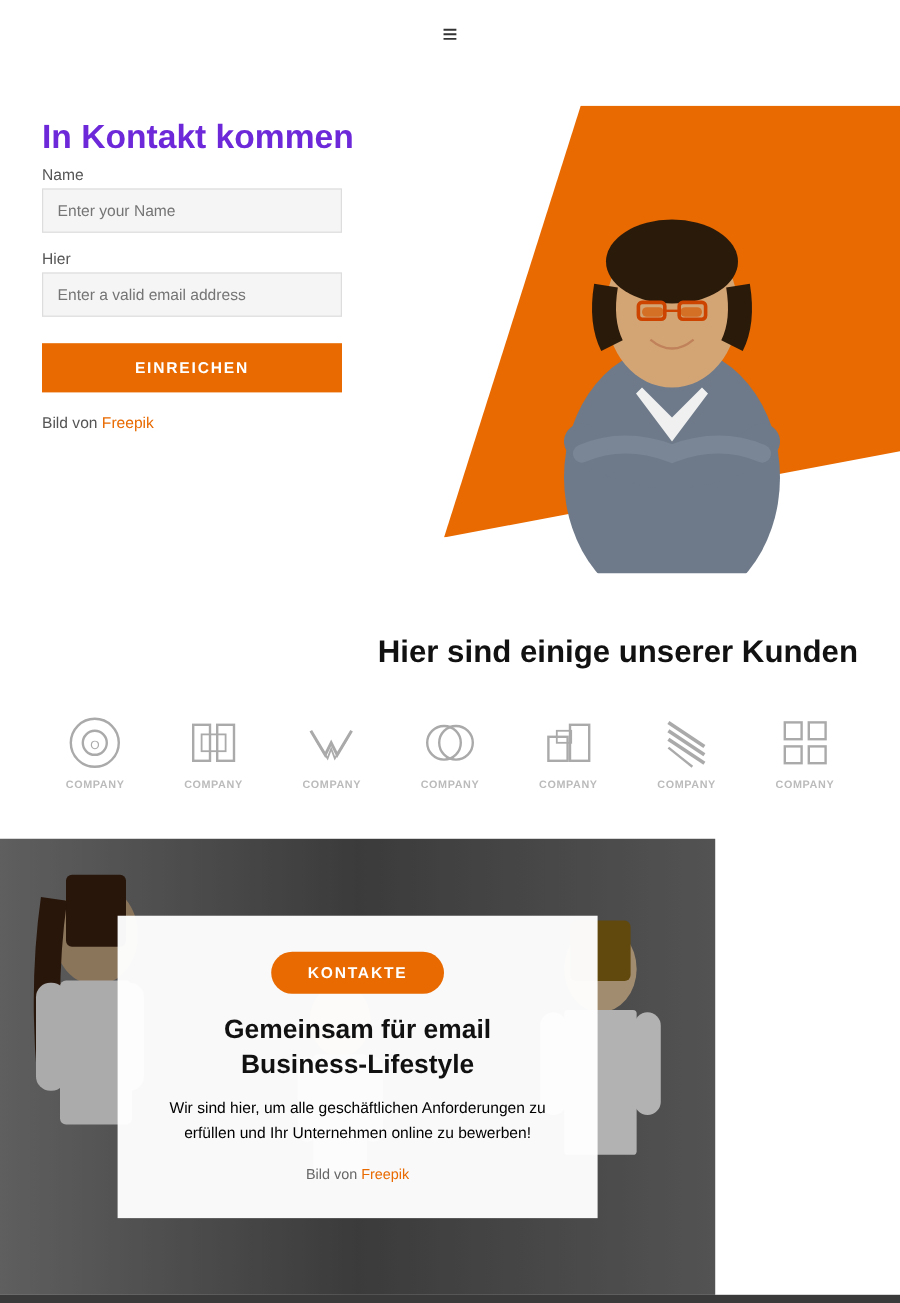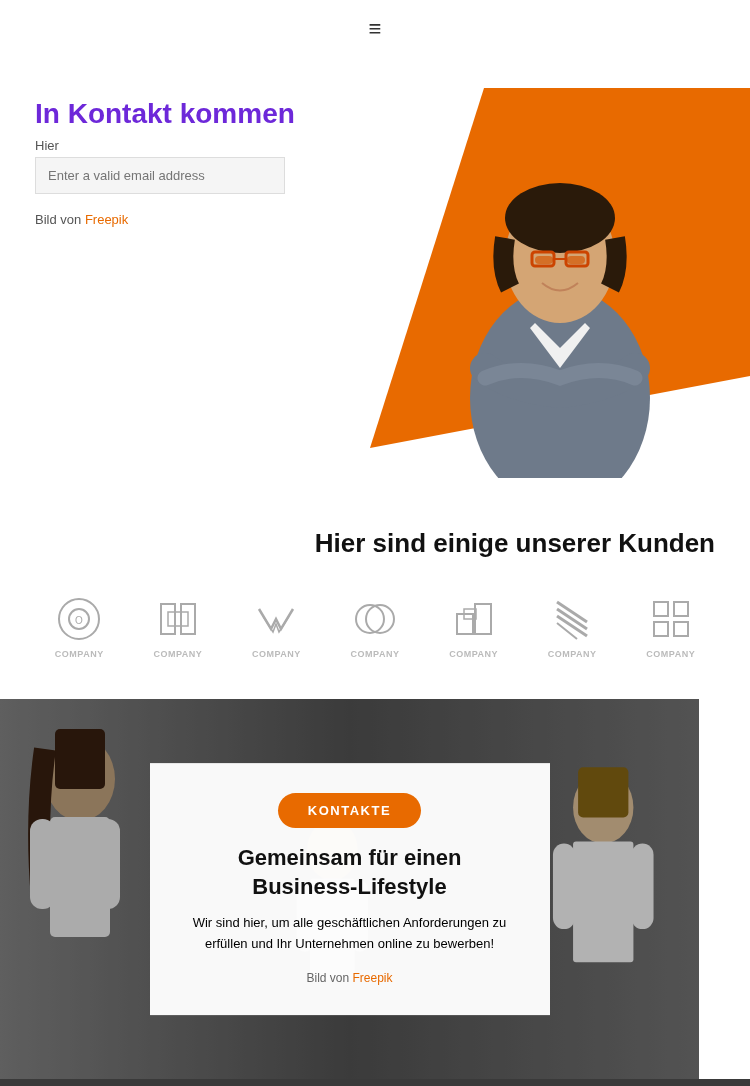--- a/index.html
+++ b/index.html
@@ -220,21 +220,21 @@
     
     .footer {
       background: #3a3a3a;
       padding: 20px;
       text-align: center;
     }
 
     
     .banner-wrapper {
       position: relative;
-      width: 699px;
+      width: 596px;
       height: 380px;
       background: #666;
       overflow: hidden;
     }
     .banner-overlay {
       position: absolute;
       inset: 0;
       background: rgba(0,0,0,0.3);
       z-index: 1;
     }
@@ -245,26 +245,31 @@
 <header>
   <div class="header">
     <span class="hamburger-icon">≡</span>
   </div>
 </header>
 
 <section class="hero-section">
   <div class="hero-left">
     <h1 class="hero-title">In Kontakt kommen</h1>
 
+    <div class="form-group">
+      <label class="form-label">Name</label>
+      <input class="form-input" type="text" placeholder="Enter your Name" style="">
+    </div>
 
     <div class="form-group">
       <label class="form-label">Hier</label>
       <input class="form-input" type="email" placeholder="Enter a valid email address" style="">
     </div>
 
+    <button class="submit-btn">EINREICHEN</button>
 
     <p class="bild-von">
       <span>Bild von</span> <a href="#">Freepik</a>
     </p>
   </div>
 
   <div class="hero-right">
     <div class="orange-shape"></div>
     <div class="hero-person-img">
 
@@ -394,21 +399,21 @@
       <rect x="25" y="85" width="16" height="70" fill="#ddd" rx="8"></rect>
       <rect x="79" y="85" width="16" height="70" fill="#ddd" rx="8"></rect>
     </svg>
   </div>
 
   <div class="banner-overlay"></div>
 
   <div class="contact-card">
     <button class="kontakte-btn">KONTAKTE</button>
 
-    <h2 class="contact-card-title">Gemeinsam für einen Business-Lifestyle</h2>
+    <h2 class="contact-card-title">Gemeinsam für email Business-Lifestyle</h2>
 
     <p class="contact-card-desc">Wir sind hier, um alle geschäftlichen Anforderungen zu erfüllen und Ihr Unternehmen online zu bewerben!</p>
 
 
     <p class="contact-bild">
       <span>Bild von</span> <a href="#">Freepik</a>
     </p>
   </div>
 </section>
 

